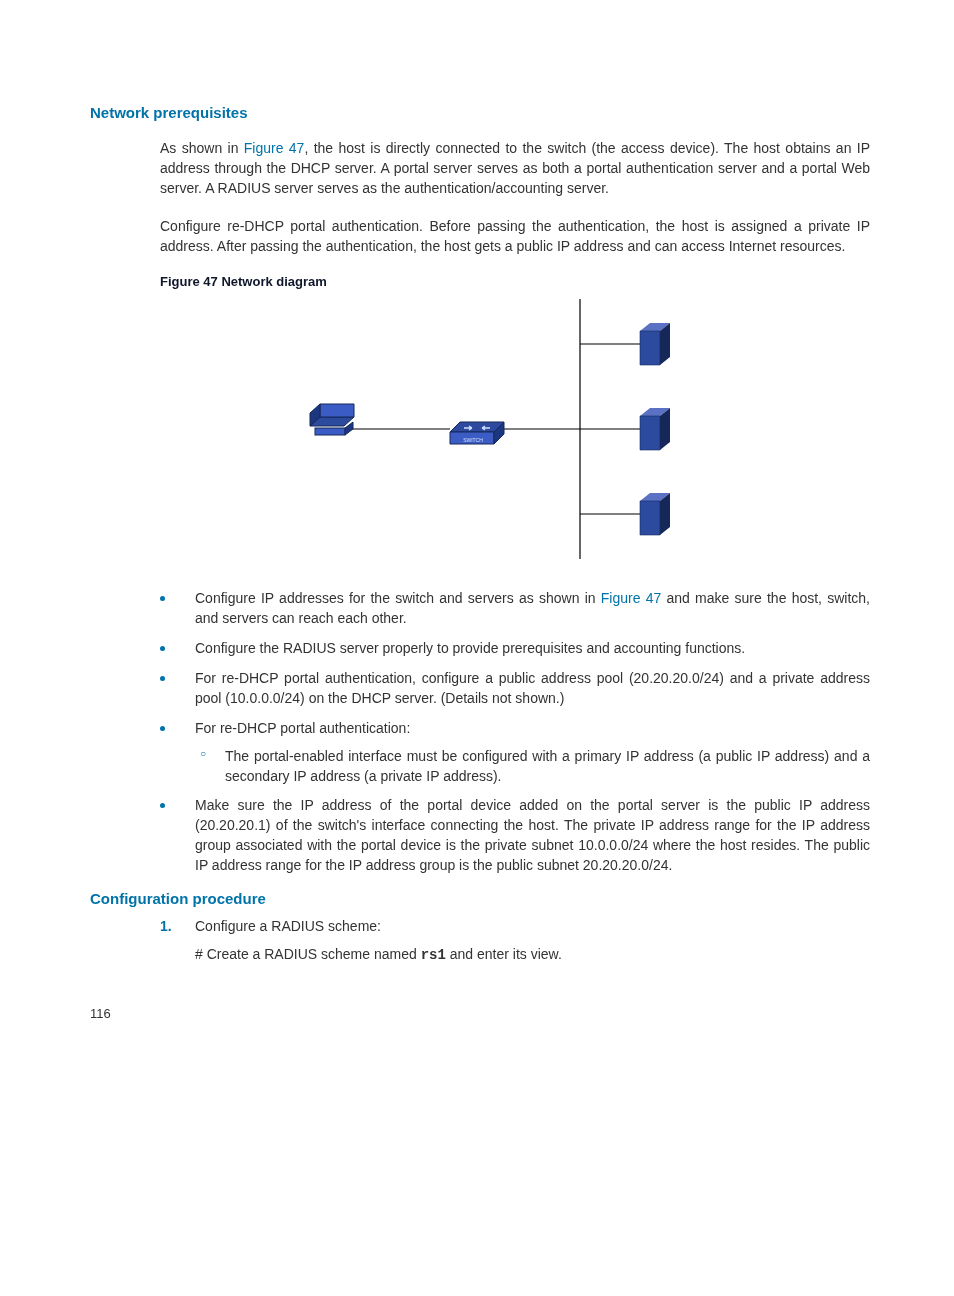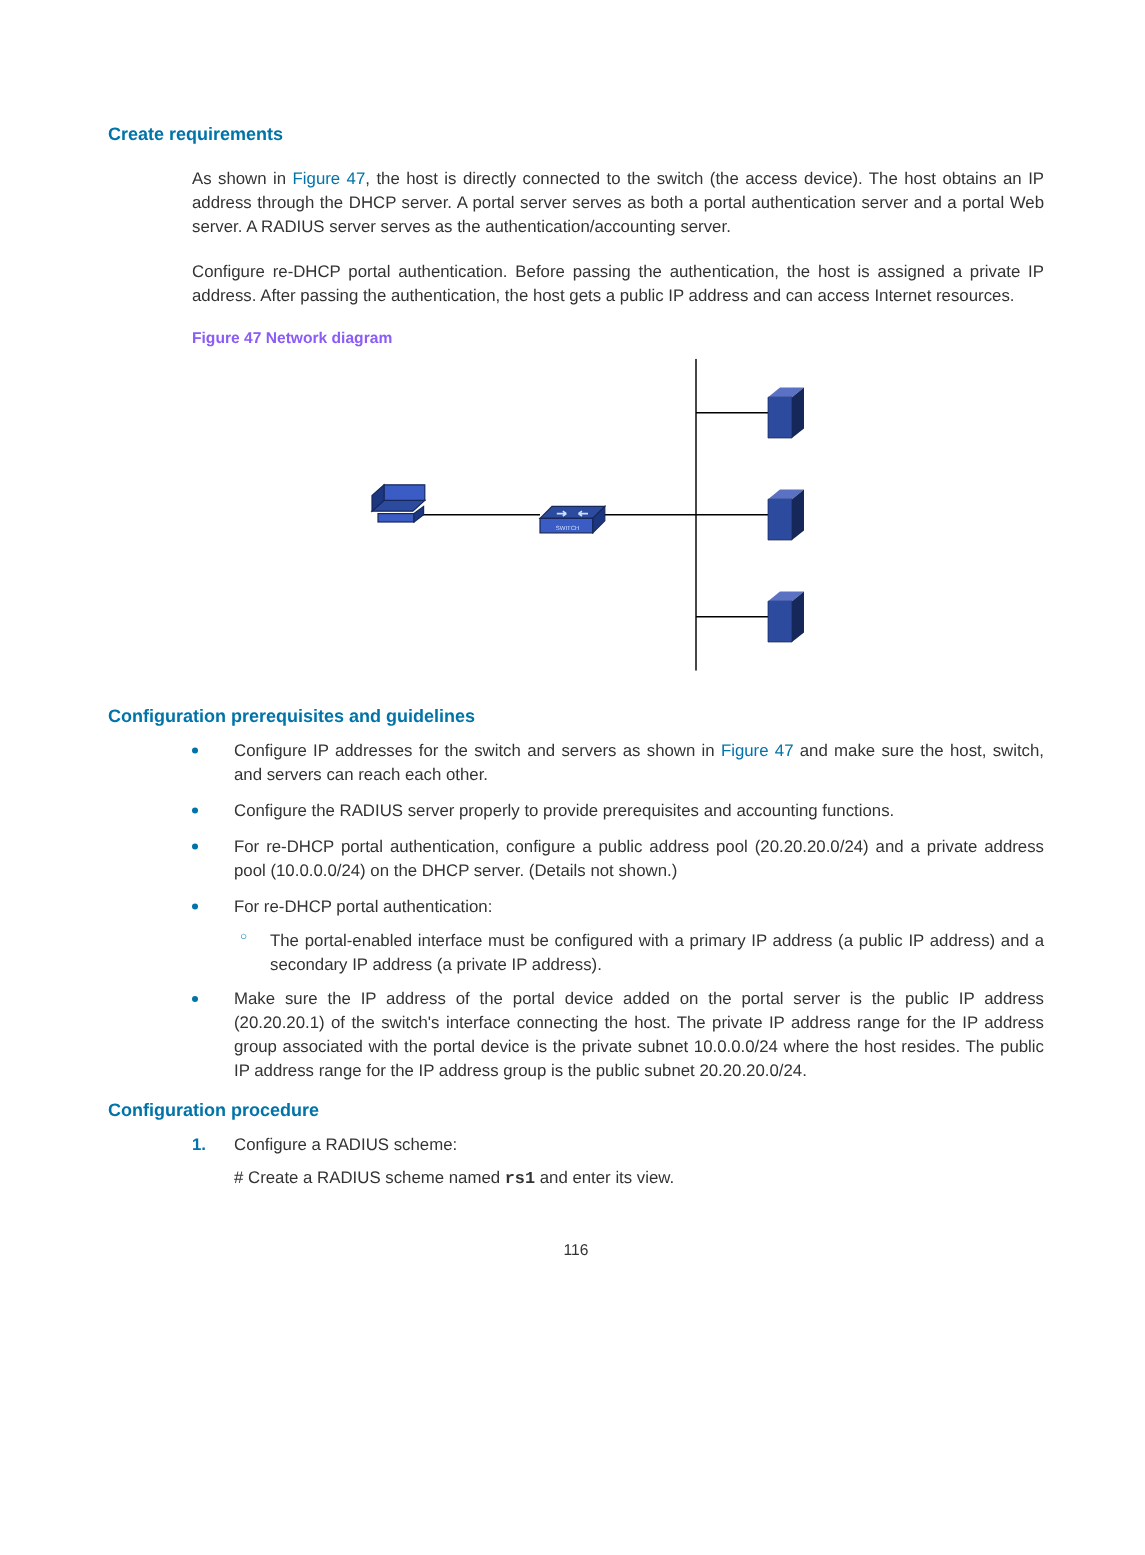--- a/index.html
+++ b/index.html
@@ -37,21 +37,21 @@
     margin: 18px 0;
     line-height: 1.42;
     text-align: justify;
   }
   .figref {
     color: #0073a8;
   }
   .figure-caption {
     font-size: 13px;
     font-weight: bold;
-    color: #8b5cf6;
+    color: #0f172a;
     margin: 14px 0 8px 0;
   }
   .diagram {
     width: 520px;
     height: 260px;
     margin: 10px auto 30px auto;
     position: relative;
   }
   ul.bullets {
     list-style: none;
@@ -111,32 +111,32 @@
     content: counter(step) ".";
     position: absolute;
     left: 0;
     top: 0;
     font-weight: bold;
     color: #0073a8;
   }
   .italic { font-style: italic; }
   .bold { font-weight: bold; font-family: Liberation Mono, monospace; }
   .page-num {
-    text-align: center;
+    text-align: left;
     font-size: 13px;
     margin-top: 40px;
   }
 </style>
 </head>
 <body>
 
 <div class="page">
 
 
-  <h2 class="section">Create requirements</h2>
+  <h2 class="section">Network prerequisites</h2>
 
   <div class="body-indent">
     <p>
       <span>As shown in </span><span class="figref">Figure 47</span><span>, the host is directly connected to the switch (the access device). The host obtains an IP address through the DHCP server. A portal server serves as both a portal authentication server and a portal Web server. A RADIUS server serves as the authentication/accounting server.</span>
     </p>
     <p>Configure re-DHCP portal authentication. Before passing the authentication, the host is assigned a private IP address. After passing the authentication, the host gets a public IP address and can access Internet resources.</p>
 
     <div class="figure-caption">Figure 47 Network diagram</div>
 
     <div class="diagram">
@@ -184,21 +184,20 @@
         </g>
         <g transform="translate(385,190)">
           <polygon points="0,12 20,12 30,4 10,4" fill="#5b72c4"></polygon>
           <polygon points="0,12 0,46 20,46 20,12" fill="#2c4a9e" stroke="#16285a" stroke-width="0.6"></polygon>
           <polygon points="20,12 30,4 30,38 20,46" fill="#16285a"></polygon>
         </g>
       </svg>
     </div>
   </div>
 
-  <h2 class="section">Configuration prerequisites and guidelines</h2>
 
   <div class="body-indent">
     <ul class="bullets">
       <li>
         <span>Configure IP addresses for the switch and servers as shown in </span><span class="figref">Figure 47</span><span> and make sure the host, switch, and servers can reach each other.</span>
       </li>
       <li>Configure the RADIUS server properly to provide prerequisites and accounting functions.</li>
       <li>For re-DHCP portal authentication, configure a public address pool (20.20.20.0/24) and a private address pool (10.0.0.0/24) on the DHCP server. (Details not shown.)</li>
       <li>
         <span>For re-DHCP portal authentication:</span>

